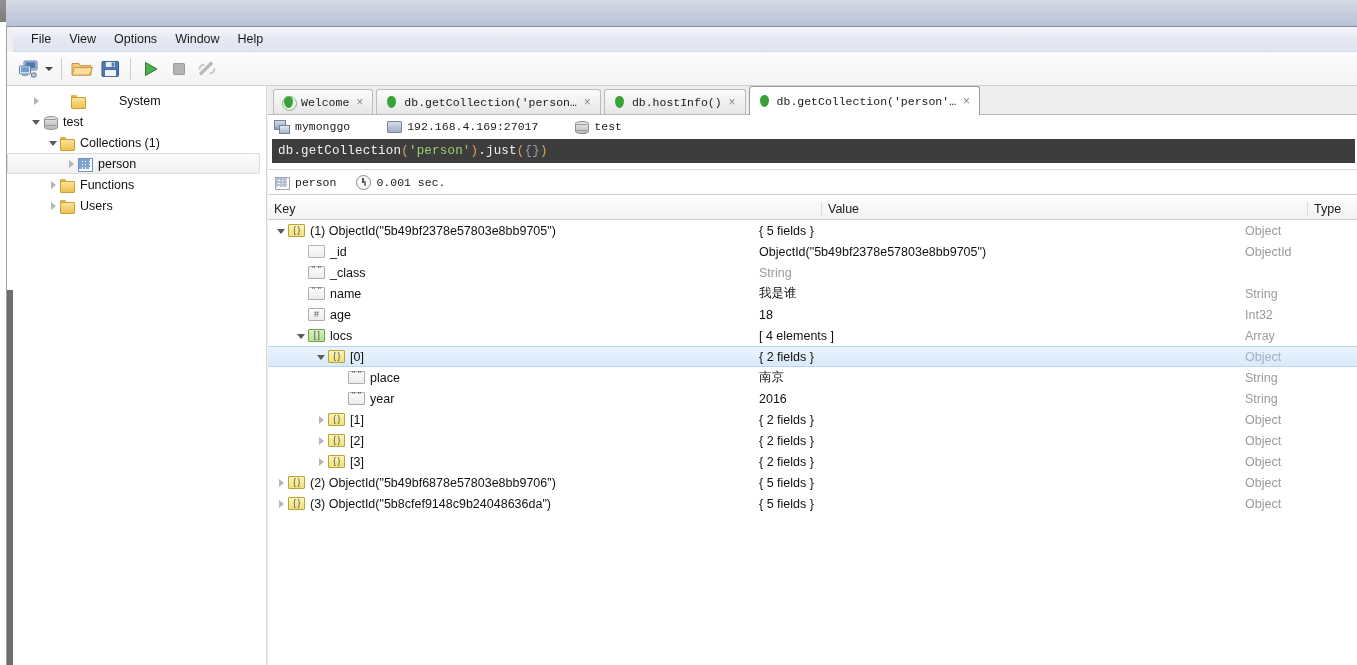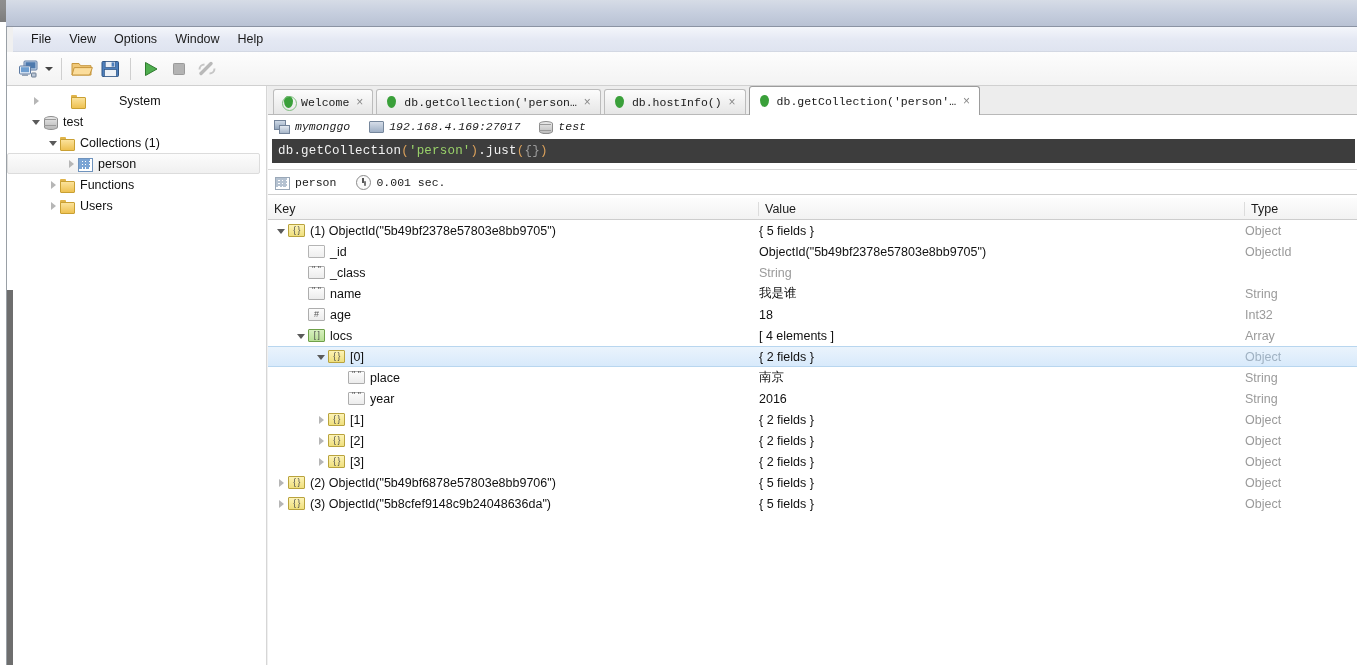--- a/index.html
+++ b/index.html
@@ -179,23 +179,23 @@
   .tab.active {
     background: #ffffff; height: 29px; border-color: #9c9c9c;
     position: relative; z-index: 3; margin-bottom: -1px;
   }
   .tab .x {
     color: #888; font-size: 12px; font-family: "Liberation Sans", sans-serif;
     padding: 0 1px; line-height: 1;
   }
 
   .connbar {
-    height: 23px; display: flex; align-items: center; gap: 6px;
+    height: 23px; display: flex; align-items: center; gap: 24px;
     padding-left: 6px; background: #fff;
-    font-family: "Liberation Mono", monospace; font-size: 11.5px; color: #1a1a1a; font-style: italic;
+    font-family: "Liberation Mono", monospace; font-size: 11.5px; color: #1a1a1a;
   }
   .connbar .seg { display: flex; align-items: center; gap: 6px; margin-right: 12px; }
   .ic-server { width: 15px; height: 13px; position: relative; flex: none; }
   .ic-server::before { content:""; position:absolute; left:0; top:0; width:10px; height:8px;
     background: linear-gradient(180deg,#cfd9e6 0%, #93a6bd 100%); border:1px solid #74849a; }
   .ic-server::after { content:""; position:absolute; left:5px; top:5px; width:9px; height:7px;
     background: linear-gradient(180deg,#e3e9f1 0%, #a8b7c9 100%); border:1px solid #74849a; }
   .ic-monitor { width: 15px; height: 13px; position: relative; flex: none; }
   .ic-monitor::before { content:""; position:absolute; left:1px; top:1px; width:13px; height:10px;
     background: linear-gradient(180deg,#d5dde8 0%, #9fb0c5 100%); border:1px solid #76879c; border-radius:1px; }
@@ -237,21 +237,21 @@
     background:#555; transform-origin: bottom center; box-shadow: 2px 3px 0 -0.2px #555; }
   .res-gap { height: 3px; }
 
   
   .grid-head {
     height: 22px; display: flex; align-items: center;
     background: linear-gradient(180deg,#fdfdfd 0%, #f2f2f2 100%);
     border-bottom: 1px solid #cdcdcd;
     font-size: 12.5px; color: #1a1a1a;
   }
-  .gh-key   { width: 491px; padding-left: 6px; border-right: 1px solid #dcdcdc; }
+  .gh-key   { width: 554px; padding-left: 6px; border-right: 1px solid #dcdcdc; }
   .gh-value { width: 486px; padding-left: 6px; border-right: 1px solid #dcdcdc; }
   .gh-type  { flex: 1; padding-left: 6px; }
 
   .grid-body { position: relative; height: 432px; overflow: hidden; background: #fff; }
   .row {
     display: flex; align-items: center; height: 21px; font-size: 12.5px; color: #111;
     white-space: nowrap;
   }
   .row.sel {
     background: linear-gradient(180deg,#eaf3fc 0%, #d8eafb 100%);

